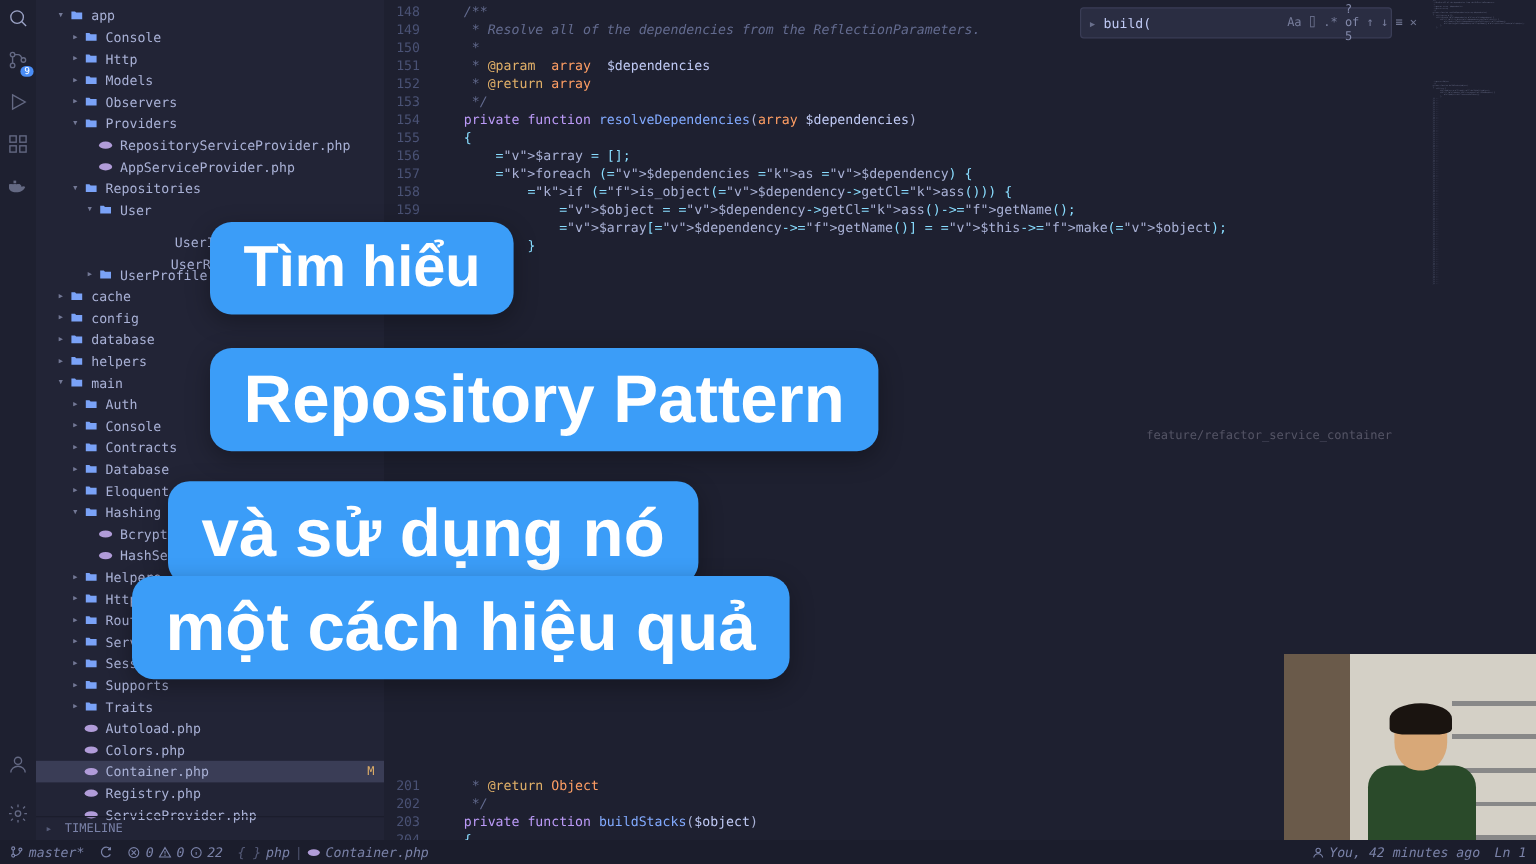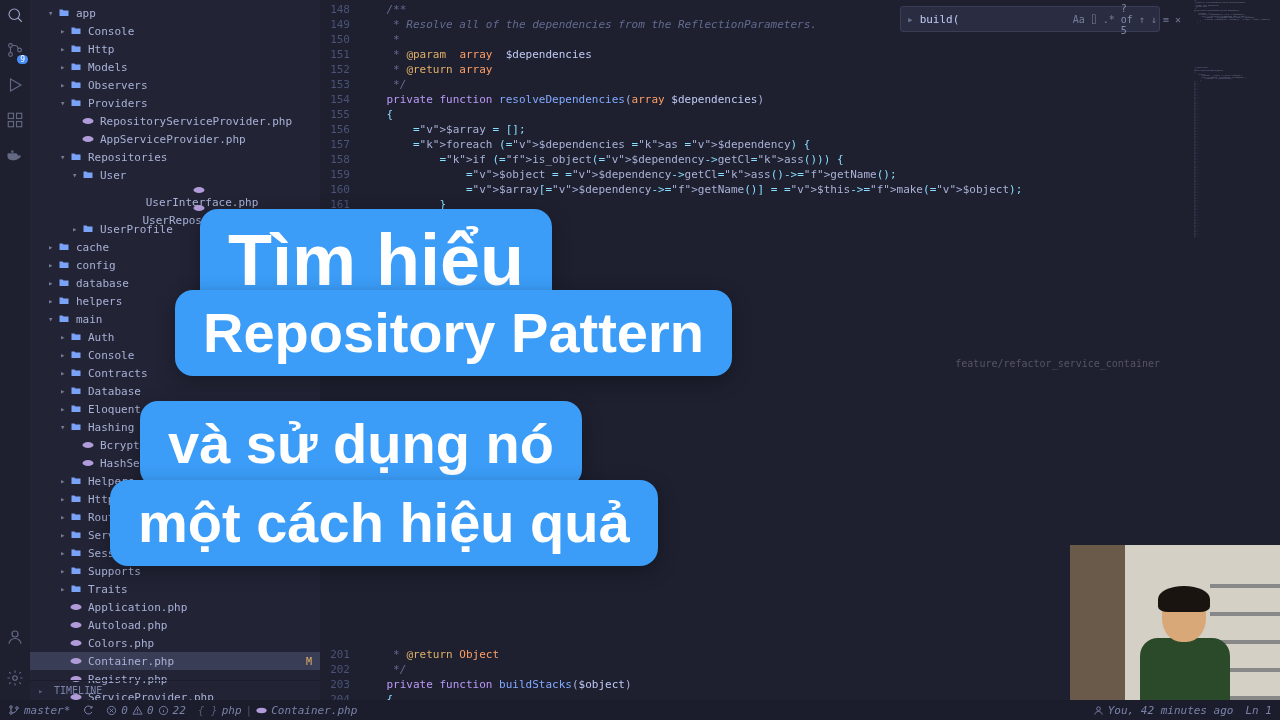--- a/index.html
+++ b/index.html
@@ -119,21 +119,21 @@
   position: absolute;
   background: #3b9df8;
   color: #fff;
   font-family: -apple-system, 'Helvetica Neue', Arial, sans-serif;
   font-weight: 700;
   border-radius: 18px;
   padding: 12px 28px;
   line-height: 1.1;
   box-shadow: 0 6px 20px rgba(0,0,0,0.3);
 }
-.ov1 { left: 175px; top: 209px; font-size: 72px; margin-left: 25px; }
+.ov1 { left: 175px; top: 185px; font-size: 48px; }
 .ov2 { left: 175px; top: 290px; font-size: 56px; }
 .ov3 { left: 140px; top: 385px; font-size: 56px; margin-top: 16px; }
 .ov4 { left: 110px; top: 480px; font-size: 56px; }
 
 .webcam {
   position: absolute; right: 0; bottom: 20px;
   width: 210px; height: 155px;
   background: #c8c4b8;
   overflow: hidden;
 }
@@ -516,29 +516,20 @@
         <span class="item-label">Supports</span>
       </div>
       <div class="tree-item indent-2">
         <span class="chev">▸</span>
         <span class="folder-icon">
           <svg viewBox="0 0 24 24" fill="#7aa2f7">
             <path d="M3 5h6l2 2h10v11H3z"></path>
           </svg>
         </span>
         <span class="item-label">Traits</span>
-      </div>
-      <div class="tree-item indent-2">
-        <span class="chev"></span>
-        <span class="file-icon">
-          <svg viewBox="0 0 24 24" fill="#b19cd9">
-            <ellipse cx="12" cy="12" rx="11" ry="6"></ellipse>
-          </svg>
-        </span>
-        <span class="item-label">Application.php</span>
       </div>
       <div class="tree-item indent-2">
         <span class="chev"></span>
         <span class="file-icon">
           <svg viewBox="0 0 24 24" fill="#b19cd9">
             <ellipse cx="12" cy="12" rx="11" ry="6"></ellipse>
           </svg>
         </span>
         <span class="item-label">Autoload.php</span>
       </div>

